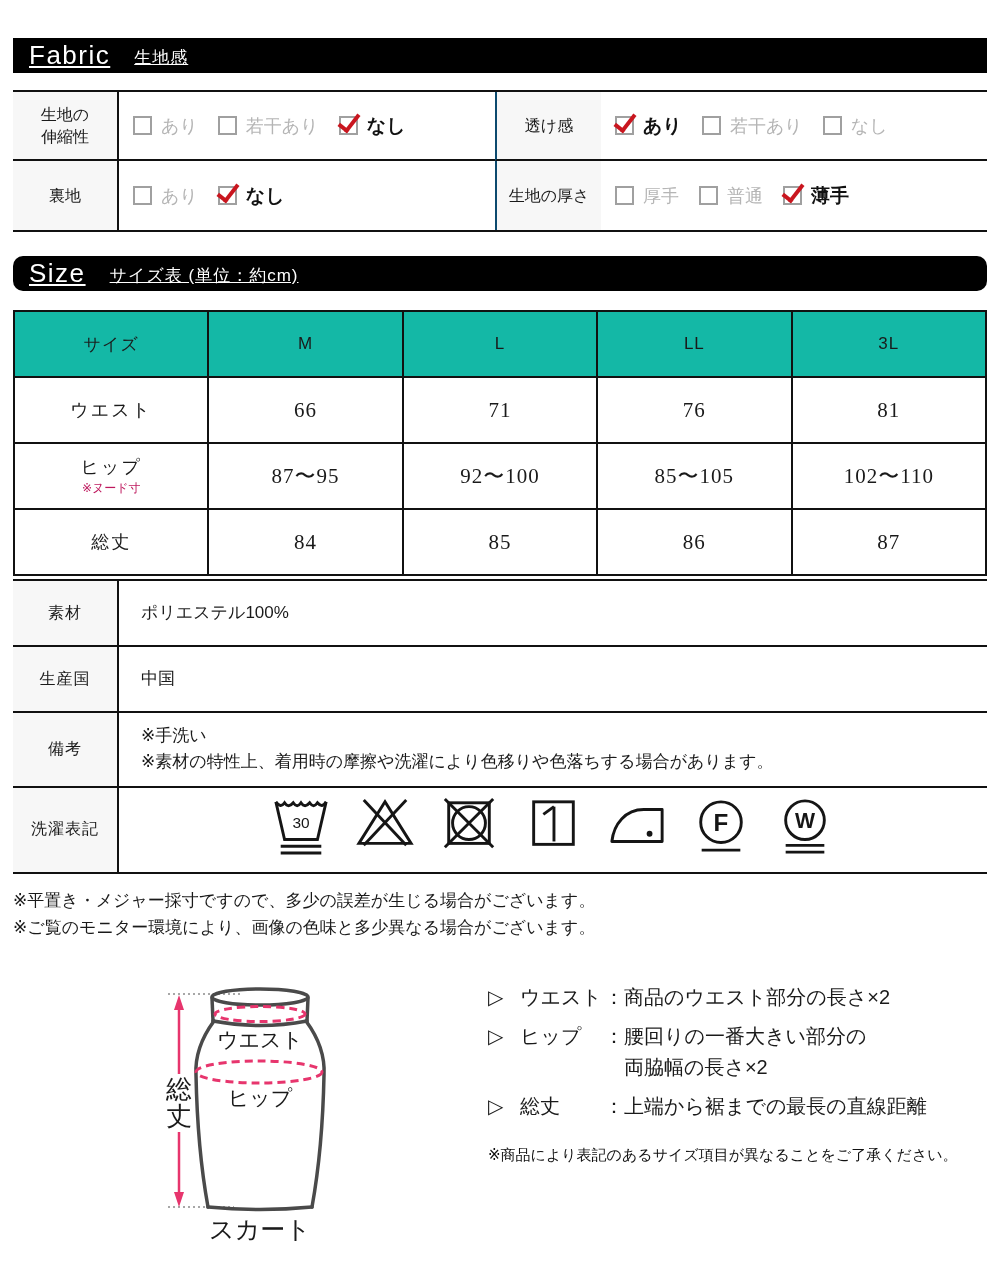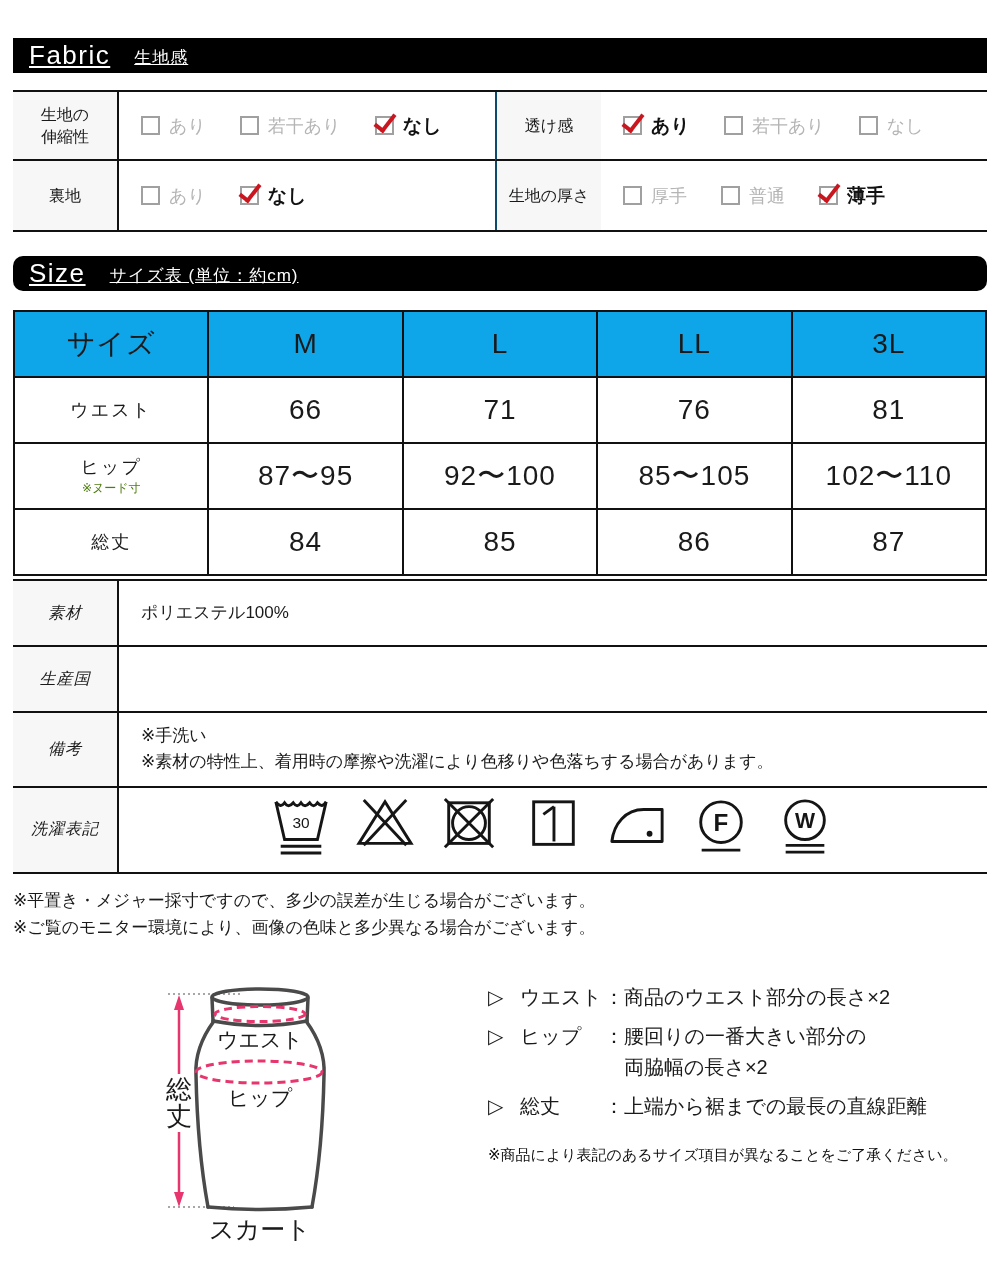--- a/index.html
+++ b/index.html
@@ -16,42 +16,42 @@
   .size-bar{margin-top:24px;border-radius:10px;}
 
   
   .fabric-table{margin-top:17px;display:grid;grid-template-columns:106px 376px 106px 386px;
                 grid-auto-rows:69px;border-top:2px solid #111;border-bottom:2px solid #111;}
   .f-label{background:#f7f7f7;display:flex;align-items:center;justify-content:center;
            text-align:center;font-size:16px;line-height:1.35;white-space:pre-line;}
   .f-label.first{border-right:2px solid #111;}
   .f-label.second{border-left:2px solid #0c4a6e;}
   .rb{border-bottom:2px solid #111;}
-  .f-opts{display:flex;align-items:center;padding-left:22px;gap:34px;}
+  .f-opts{display:flex;align-items:center;padding-left:14px;gap:20px;}
   .opt{display:flex;align-items:center;}
   .cb{position:relative;width:15px;height:15px;border:2px solid #a0a0a0;background:#fff;flex:none;}
   .cb.checked::after{content:"";position:absolute;left:2px;top:-8px;width:8px;height:18px;
            border-right:4px solid #c9161f;border-bottom:4px solid #c9161f;transform:rotate(38deg);}
   .opt .txt{margin-left:9px;font-size:18px;color:#b5b5b5;}
   .opt.checked .txt{color:#111;font-weight:bold;font-size:19px;}
 
   
   table.size-table{margin-top:19px;border-collapse:collapse;width:974px;table-layout:fixed;}
   table.size-table th,table.size-table td{border:2px solid #111;text-align:center;vertical-align:middle;}
-  table.size-table thead th{background:#0ea5e9;height:62px;font-size:28px;font-weight:normal;letter-spacing:1px;}
+  table.size-table thead th{background:#14b8a6;height:62px;font-size:17px;font-weight:normal;letter-spacing:1px;}
   table.size-table th.rowlab{font-size:18px;font-weight:normal;letter-spacing:2px;background:#fff;}
   table.size-table tbody tr{height:66px;}
-  table.size-table td{font-size:28px;letter-spacing:1px;}
-  .sub{display:block;font-size:12px;color:#4d7c0f;letter-spacing:0;margin-top:1px;}
+  table.size-table td{font-size:21px;letter-spacing:1px;font-family:Liberation Serif, serif;}
+  .sub{display:block;font-size:12px;color:#be185d;letter-spacing:0;margin-top:1px;}
 
   
   .detail-table{margin-top:3px;border-top:2px solid #111;}
   .d-row{display:grid;grid-template-columns:106px 1fr;border-bottom:2px solid #111;}
   .d-label{background:#f7f7f7;border-right:2px solid #111;display:flex;align-items:center;
-           justify-content:center;font-size:16px;min-height:64px;letter-spacing:1px;font-style:italic;}
+           justify-content:center;font-size:16px;min-height:64px;letter-spacing:1px;}
   .d-content{display:flex;flex-direction:column;justify-content:center;
              padding:10px 22px;font-size:17px;line-height:1.55;}
   .d-content.iconsrow{flex-direction:row;align-items:flex-start;gap:26px;padding:7px 12px;}
   .care-icon{display:block;}
 
   
   .notes{margin-top:13px;font-size:17px;line-height:1.6;color:#1a1a1a;}
 
   
   .diagram-row{display:flex;margin-top:27px;}
@@ -176,20 +176,23 @@
 
   <div class="detail-table" id="detail-table">
       <div class="d-row">
         <div class="d-label">素材</div>
         <div class="d-content">
           <div>ポリエステル100%</div>
         </div>
       </div>
       <div class="d-row">
         <div class="d-label">生産国</div>
+        <div class="d-content">
+          <div>中国</div>
+        </div>
       </div>
       <div class="d-row">
         <div class="d-label">備考</div>
         <div class="d-content">
           <div>※手洗い</div>
           <div>※素材の特性上、着用時の摩擦や洗濯により色移りや色落ちする場合があります。</div>
         </div>
       </div>
       <div class="d-row">
         <div class="d-label">洗濯表記</div>

